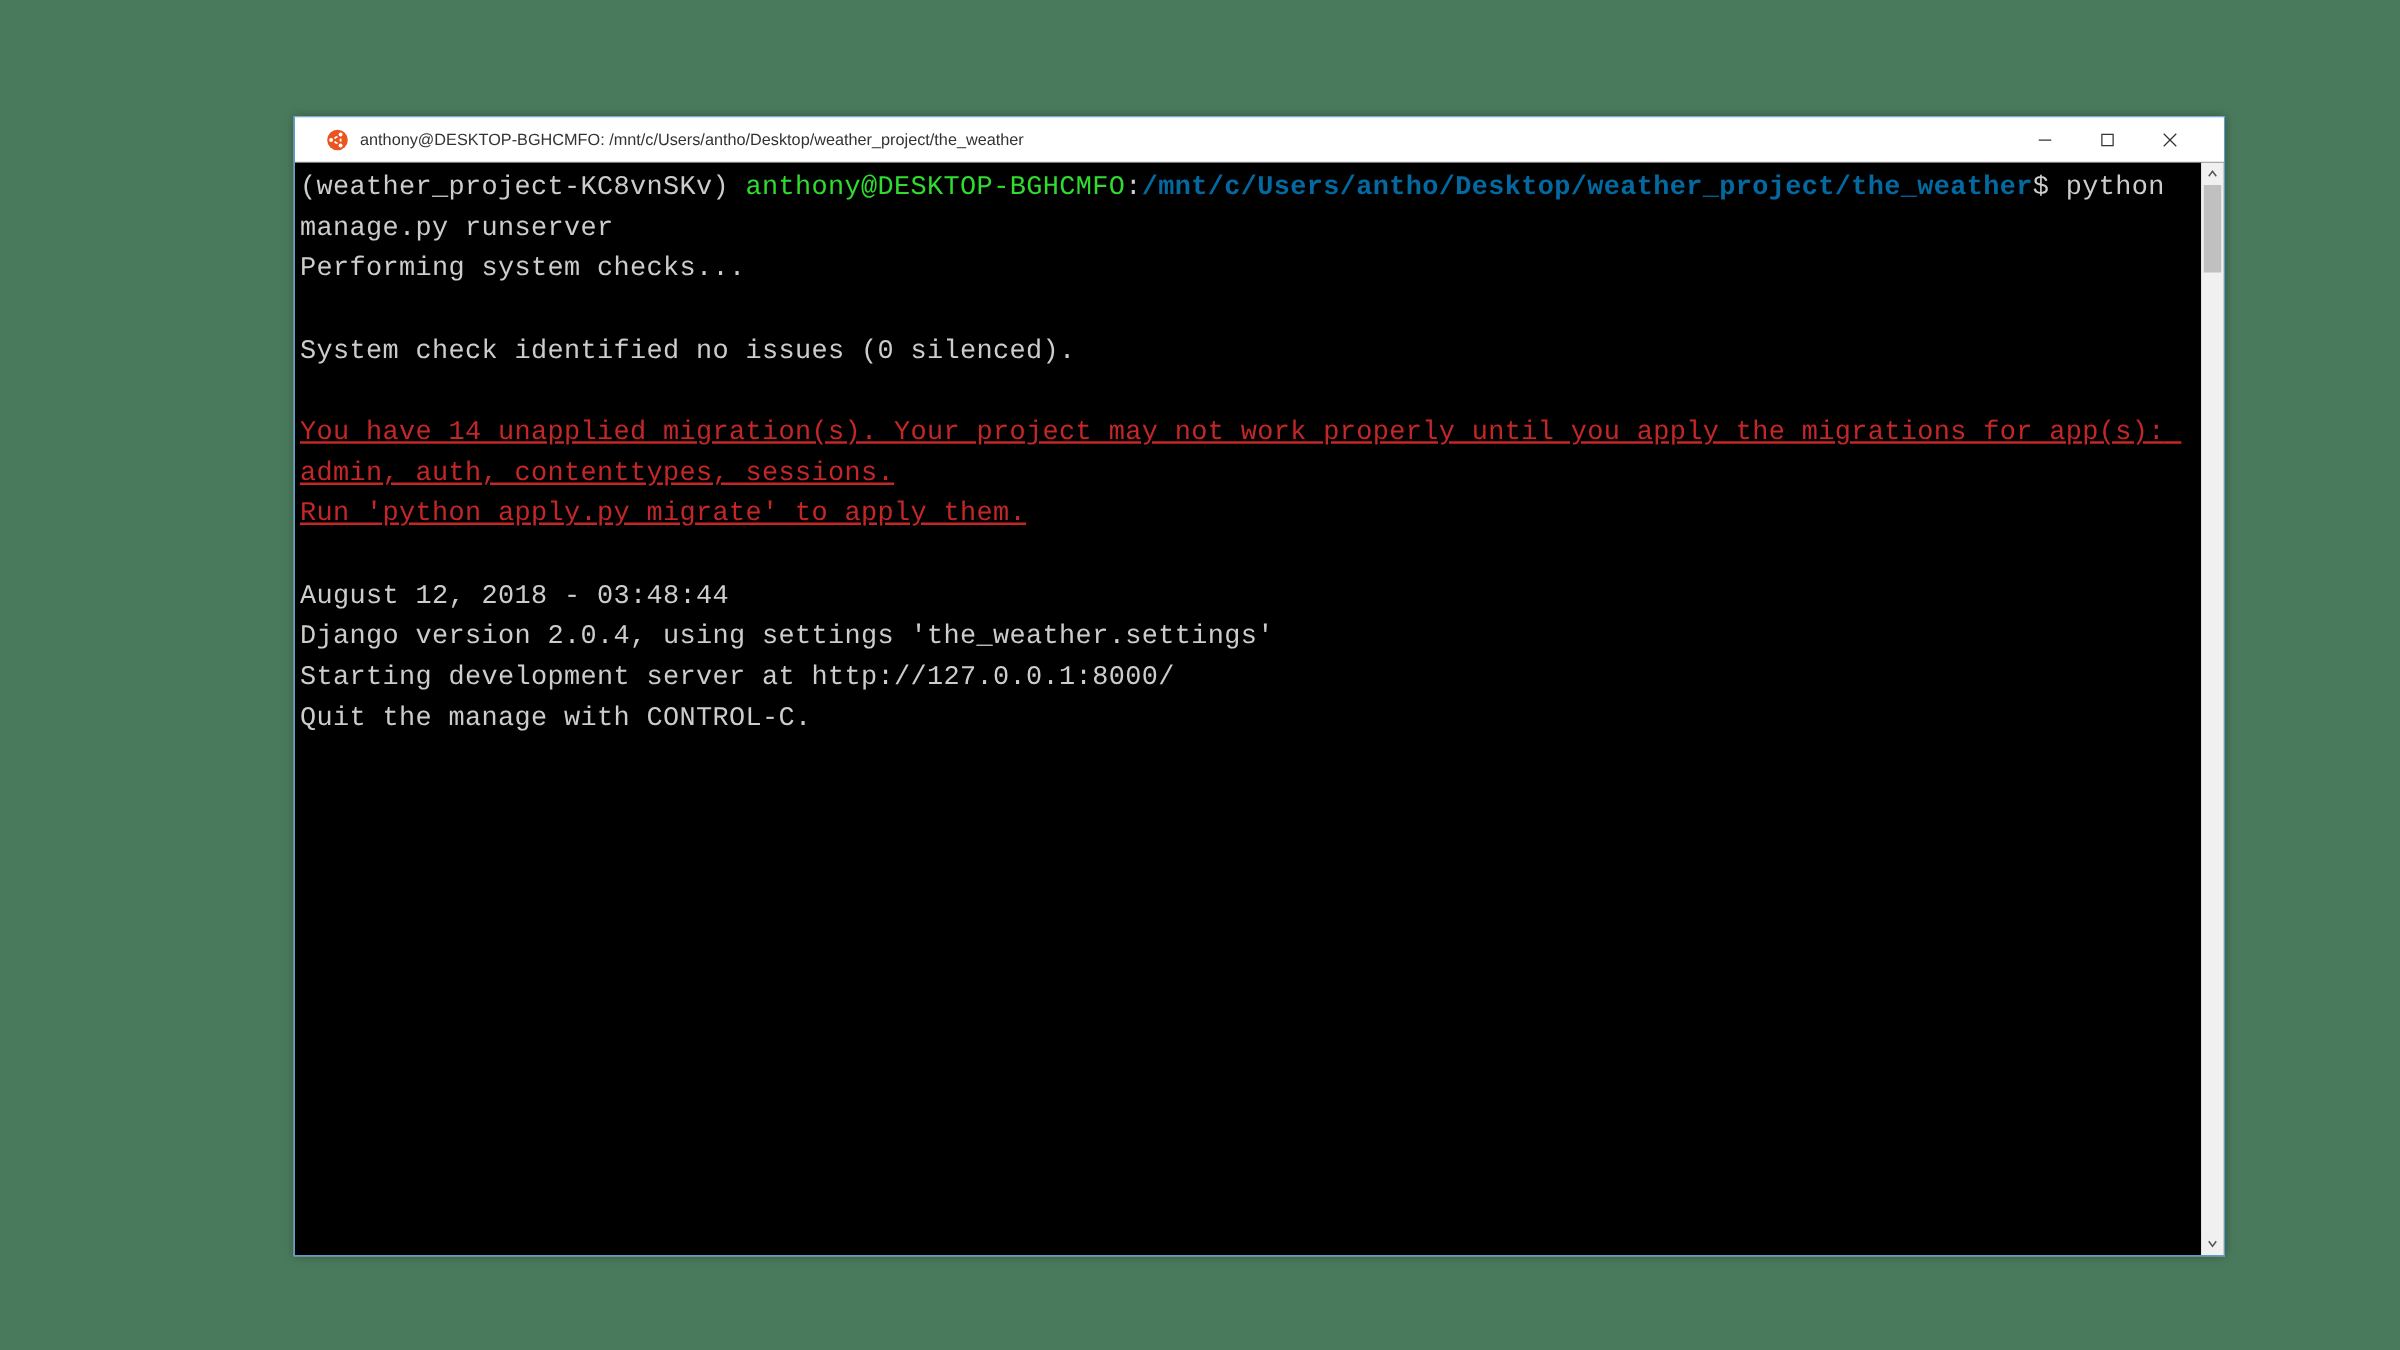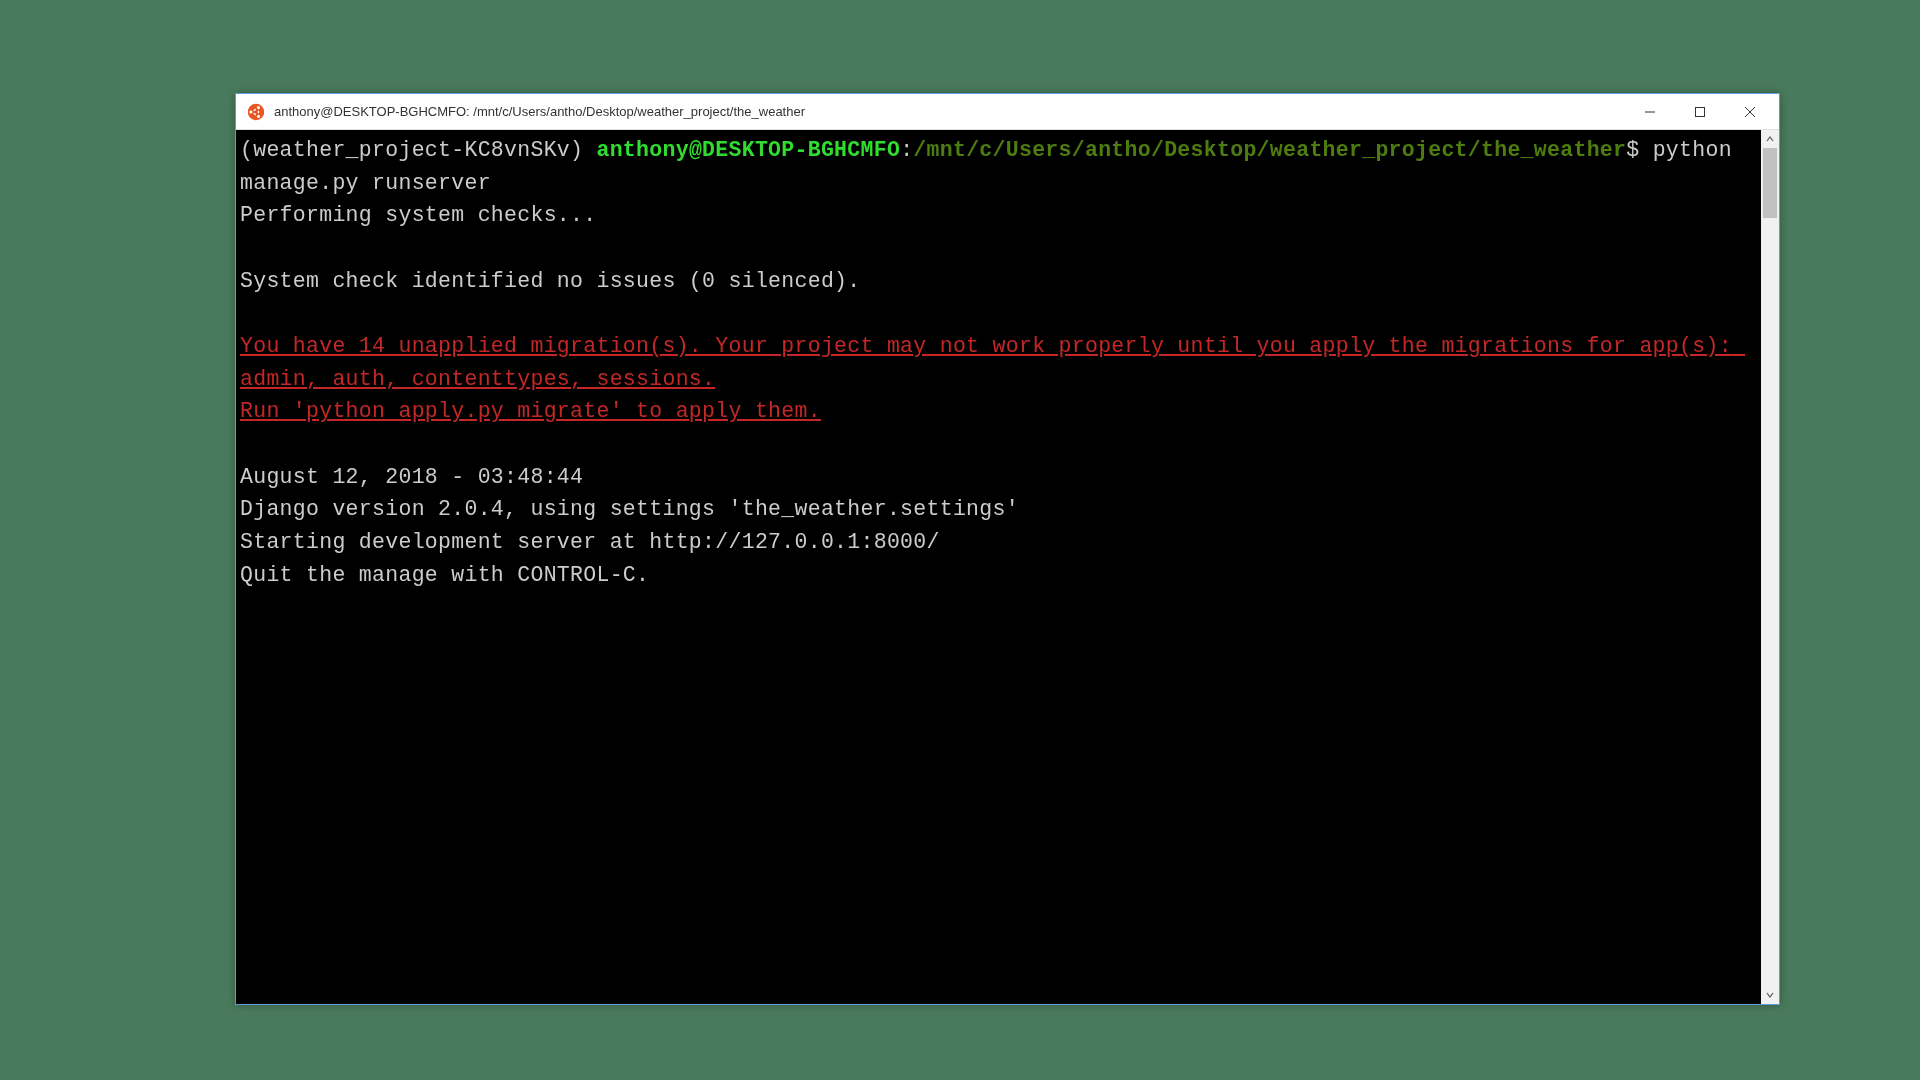--- a/index.html
+++ b/index.html
@@ -24,21 +24,21 @@
       border: 1px solid #5a9fd4;
       display: flex;
       flex-direction: column;
       box-shadow: 0 0 8px rgba(0,0,0,0.3);
     }
     .titlebar {
       height: 36px;
       background: #ffffff;
       display: flex;
       align-items: center;
-      padding: 0 4px;
+      padding: 0 18px;
       border-bottom: 1px solid #e0e0e0;
     }
     .titlebar-icon {
       width: 20px;
       height: 20px;
       margin-left: 6px;
       margin-right: 8px;
       display: flex;
       align-items: center;
       justify-content: center;
@@ -114,22 +114,22 @@
     .scrollbar-thumb {
       position: absolute;
       top: 0;
       left: 2px;
       right: 2px;
       height: 70px;
       background: #c0c0c0;
       cursor: pointer;
     }
     .prompt-venv { color: #cccccc; text-align: center; }
-    .prompt-user { color: #2fdc2f; font-weight: bold; }
-    .prompt-path { color: #4d7c0f; font-weight: bold; }
+    .prompt-user { color: #2fdc2f; font-weight: normal; }
+    .prompt-path { color: #0369a1; font-weight: bold; }
     .prompt-dollar { color: #cccccc; }
     .cmd { color: #cccccc; }
     .out-normal { color: #cccccc; font-family: Liberation Mono, monospace; }
     .out-warn { color: #c42727; text-decoration: underline; }
   </style>
 </head>
 <body>
 
 <div class="window">
   <div class="titlebar">

